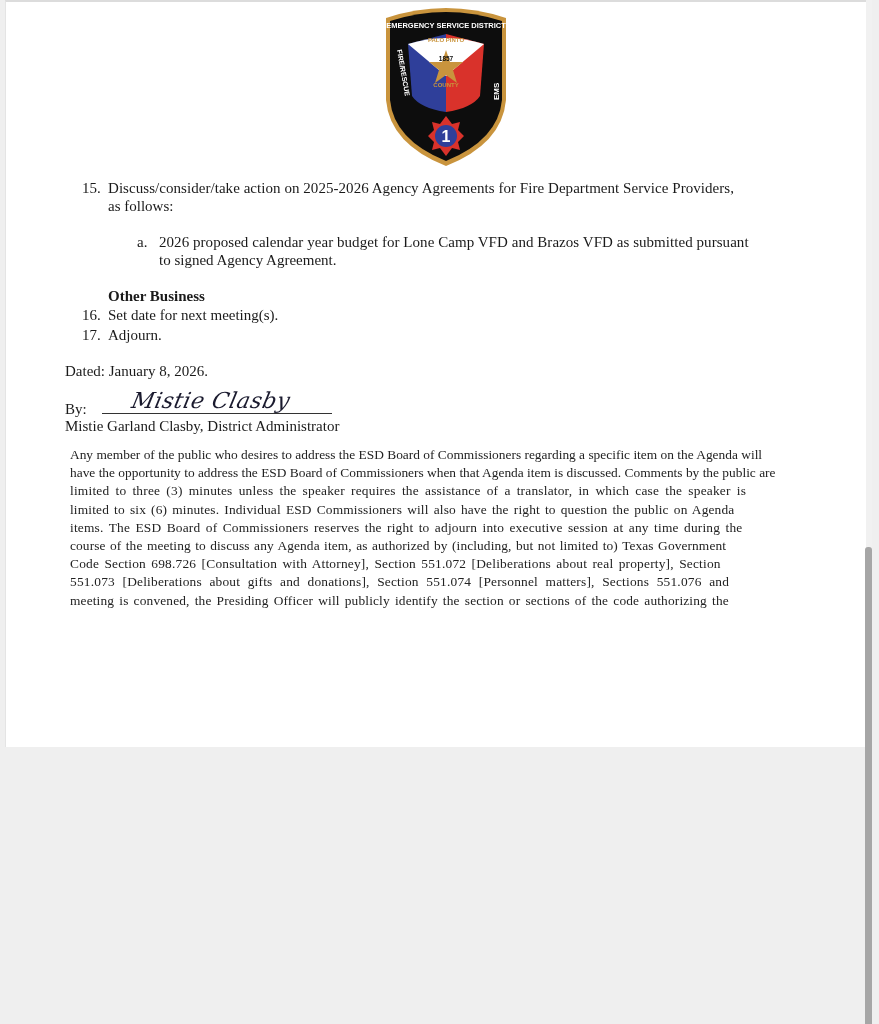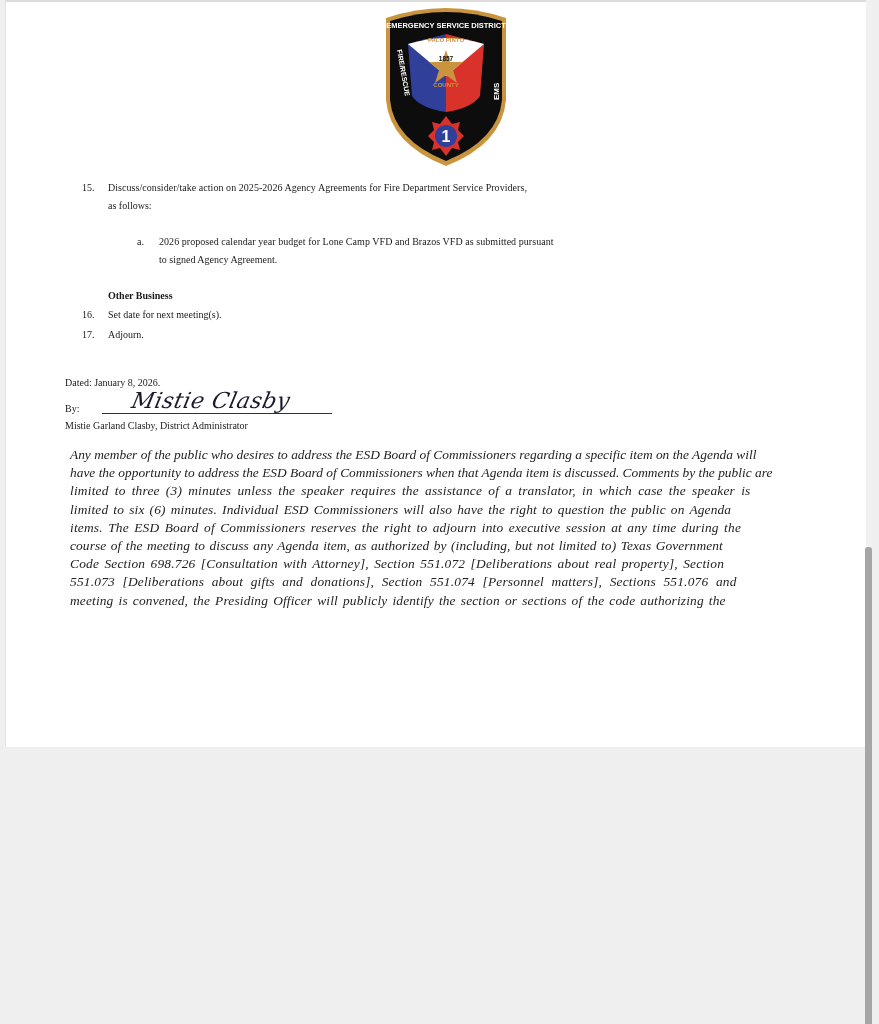--- a/index.html
+++ b/index.html
@@ -6,25 +6,25 @@
   body {
     width: 879px; height: 1024px; background: #efefef; position: relative; overflow: hidden;
     font-family: "Liberation Serif", serif; color: #1a1a1a;
   }
   .page {
     position: absolute; left: 5px; top: 0; width: 867px; height: 747px; background: #ffffff;
     border-left: 1px solid #e4e4e4; border-right: 1px solid #e4e4e4; border-top: 2px solid #dcdcdc;
     box-sizing: border-box;
   }
   .logo { position: absolute; left: 372px; top: 2px; width: 136px; height: 164px; }
-  .txt { position: absolute; font-size: 10px; line-height: 18px; white-space: nowrap; }
+  .txt { position: absolute; font-size: 15px; line-height: 18px; white-space: nowrap; }
   .bold { font-weight: bold; }
   .italic-block {
     position: absolute; left: 64px; top: 444px; width: 734px;
-    font-style: italic; font-size: 13.4px; line-height: 18.2px; text-align: justify; color: #222;
+    font-size: 13.4px; line-height: 18.2px; text-align: justify; color: #222;
   }
   .sig-line { position: absolute; left: 96px; top: 411px; width: 230px; border-bottom: 1px solid #333; height: 0; }
   .signature {
     position: absolute; left: 126px; top: 386px; font-family: "DejaVu Serif", serif; font-style: italic;
     font-size: 22px; color: #1a1a2e; letter-spacing: 0.5px; transform: skewX(-12deg);
   }
   .scrollbar-track { position: absolute; left: 866px; top: 0; width: 6px; height: 1024px; background: #f1f1f1; }
   .scrollbar-thumb { position: absolute; left: 865px; top: 547px; width: 7px; height: 477px; background: #a6a6a6; border-radius: 3px 3px 0 0; }
 </style>
 </head>
@@ -59,21 +59,21 @@
   <span class="txt" style="left:131px; top:231px;">a.</span>
   <span class="txt" style="left:153px; top:231px; letter-spacing:0.05px;">2026 proposed calendar year budget for Lone Camp VFD and Brazos VFD as submitted pursuant</span>
   <span class="txt" style="left:153px; top:249px;">to signed Agency Agreement.</span>
 
   <span class="txt bold" style="left:102px; top:285px;">Other Business</span>
   <span class="txt" style="left:76px; top:304px;">16.</span>
   <span class="txt" style="left:102px; top:304px;">Set date for next meeting(s).</span>
   <span class="txt" style="left:76px; top:324px;">17.</span>
   <span class="txt" style="left:102px; top:324px;">Adjourn.</span>
 
-  <span class="txt" style="left:59px; top:360px;margin-top:12px;">Dated: January 8, 2026.</span>
+  <span class="txt" style="left:59px; top:360px;">Dated: January 8, 2026.</span>
 
   <span class="txt" style="left:59px; top:398px;">By:</span>
   <div class="sig-line"></div>
   <span class="signature">Mistie Clasby</span>
   <span class="txt" style="left:59px; top:415px;">Mistie Garland Clasby, District Administrator</span>
 
   <div class="italic-block">
     <div style="white-space:nowrap;">Any member of the public who desires to address the ESD Board of Commissioners regarding a specific item on the Agenda will</div>
     <div style="white-space:nowrap;">have the opportunity to address the ESD Board of Commissioners when that Agenda item is discussed. Comments by the public are</div>
     <div style="white-space:nowrap; word-spacing:2.6px; letter-spacing:0.2px;">limited to three (3) minutes unless the speaker requires the assistance of a translator, in which case the speaker is</div>

